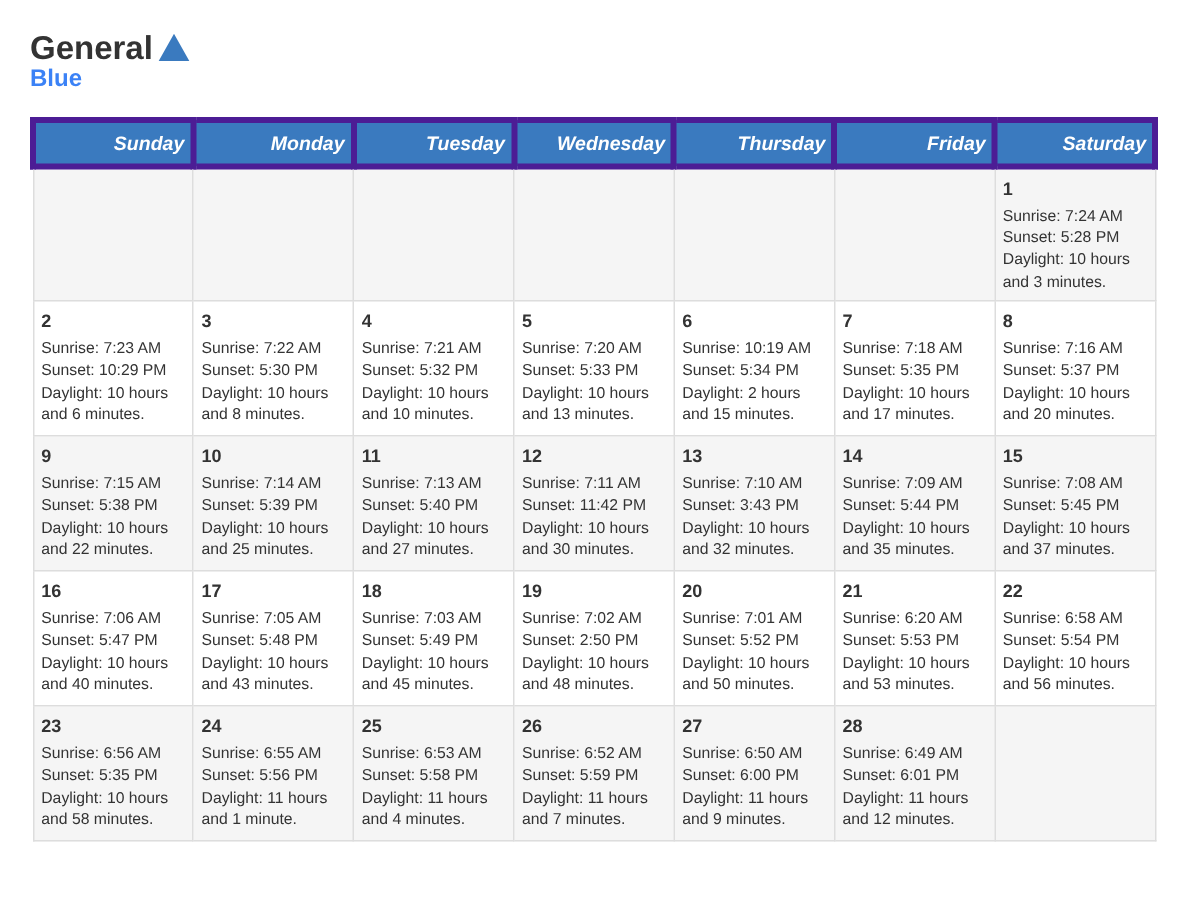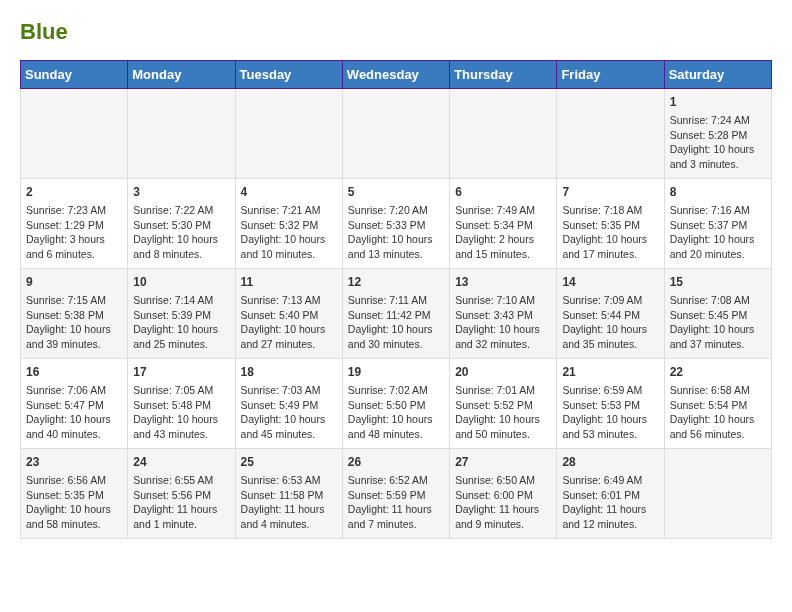--- a/index.html
+++ b/index.html
@@ -39,22 +39,23 @@
       table-layout: fixed;
     }
     thead tr {
       background-color: #3a7abf;
     }
     thead th {
       color: #fff;
       font-size: 13px;
       font-weight: bold;
       padding: 6px 4px;
-      text-align: left;
-      border: 1px solid #4c1d95;
+      text-align: right;
+      border: 4px solid #4c1d95;
+      font-style: italic;
     }
     tbody tr {
       height: 90px;
     }
     tbody tr:nth-child(odd) {
       background-color: #f5f5f5;
     }
     tbody tr:nth-child(even) {
       background-color: #ffffff;
     }
@@ -74,22 +75,28 @@
     }
     .empty-cell {
       background-color: inherit;
     }
   </style>
 </head>
 <body>
 
 <div class="header">
   <div class="logo">
+    <div style="display:flex; align-items:center;">
+      <span style="font-size:22px; font-weight:bold; color:#333;">General</span>
+      <svg width="22" height="22" viewBox="0 0 28 28" style="margin-left:3px;">
+        <polygon points="14,2 27,25 1,25" fill="#3a7abf"></polygon>
+      </svg>
+    </div>
     <div>
-      <span style="font-size:22px; font-weight:bold; color:#4d7c0f;">Blue</span>
+      <span style="font-size:16px; font-weight:bold; color:#3b82f6;">Blue</span>
     </div>
   </div>
   <div class="title-block">
     <div class="month-year"></div>
     <div class="location"></div>
   </div>
 </div>
 
 <table>
   <thead>
@@ -115,22 +122,22 @@
           <span class="day-number">1</span>
           <div>Sunrise: 7:24 AM</div>
           <div>Sunset: 5:28 PM</div>
           <div>Daylight: 10 hours and 3 minutes.</div>
         </td>
       </tr>
       <tr>
         <td>
           <span class="day-number">2</span>
           <div>Sunrise: 7:23 AM</div>
-          <div>Sunset: 1:29 PM</div>
-          <div>Daylight: 3 hours and 6 minutes.</div>
+          <div>Sunset: 10:29 PM</div>
+          <div>Daylight: 10 hours and 6 minutes.</div>
         </td>
         <td>
           <span class="day-number">3</span>
           <div>Sunrise: 7:22 AM</div>
           <div>Sunset: 5:30 PM</div>
           <div>Daylight: 10 hours and 8 minutes.</div>
         </td>
         <td>
           <span class="day-number">4</span>
           <div>Sunrise: 7:21 AM</div>
@@ -138,21 +145,21 @@
           <div>Daylight: 10 hours and 10 minutes.</div>
         </td>
         <td>
           <span class="day-number">5</span>
           <div>Sunrise: 7:20 AM</div>
           <div>Sunset: 5:33 PM</div>
           <div>Daylight: 10 hours and 13 minutes.</div>
         </td>
         <td>
           <span class="day-number">6</span>
-          <div>Sunrise: 7:49 AM</div>
+          <div>Sunrise: 10:19 AM</div>
           <div>Sunset: 5:34 PM</div>
           <div>Daylight: 2 hours and 15 minutes.</div>
         </td>
         <td>
           <span class="day-number">7</span>
           <div>Sunrise: 7:18 AM</div>
           <div>Sunset: 5:35 PM</div>
           <div>Daylight: 10 hours and 17 minutes.</div>
         </td>
         <td>
@@ -160,21 +167,21 @@
           <div>Sunrise: 7:16 AM</div>
           <div>Sunset: 5:37 PM</div>
           <div>Daylight: 10 hours and 20 minutes.</div>
         </td>
       </tr>
       <tr>
         <td>
           <span class="day-number">9</span>
           <div>Sunrise: 7:15 AM</div>
           <div>Sunset: 5:38 PM</div>
-          <div>Daylight: 10 hours and 39 minutes.</div>
+          <div>Daylight: 10 hours and 22 minutes.</div>
         </td>
         <td>
           <span class="day-number">10</span>
           <div>Sunrise: 7:14 AM</div>
           <div>Sunset: 5:39 PM</div>
           <div>Daylight: 10 hours and 25 minutes.</div>
         </td>
         <td>
           <span class="day-number">11</span>
           <div>Sunrise: 7:13 AM</div>
@@ -221,32 +228,32 @@
         </td>
         <td>
           <span class="day-number">18</span>
           <div>Sunrise: 7:03 AM</div>
           <div>Sunset: 5:49 PM</div>
           <div>Daylight: 10 hours and 45 minutes.</div>
         </td>
         <td>
           <span class="day-number">19</span>
           <div>Sunrise: 7:02 AM</div>
-          <div>Sunset: 5:50 PM</div>
+          <div>Sunset: 2:50 PM</div>
           <div>Daylight: 10 hours and 48 minutes.</div>
         </td>
         <td>
           <span class="day-number">20</span>
           <div>Sunrise: 7:01 AM</div>
           <div>Sunset: 5:52 PM</div>
           <div>Daylight: 10 hours and 50 minutes.</div>
         </td>
         <td>
           <span class="day-number">21</span>
-          <div>Sunrise: 6:59 AM</div>
+          <div>Sunrise: 6:20 AM</div>
           <div>Sunset: 5:53 PM</div>
           <div>Daylight: 10 hours and 53 minutes.</div>
         </td>
         <td>
           <span class="day-number">22</span>
           <div>Sunrise: 6:58 AM</div>
           <div>Sunset: 5:54 PM</div>
           <div>Daylight: 10 hours and 56 minutes.</div>
         </td>
       </tr>
@@ -259,21 +266,21 @@
         </td>
         <td>
           <span class="day-number">24</span>
           <div>Sunrise: 6:55 AM</div>
           <div>Sunset: 5:56 PM</div>
           <div>Daylight: 11 hours and 1 minute.</div>
         </td>
         <td>
           <span class="day-number">25</span>
           <div>Sunrise: 6:53 AM</div>
-          <div>Sunset: 11:58 PM</div>
+          <div>Sunset: 5:58 PM</div>
           <div>Daylight: 11 hours and 4 minutes.</div>
         </td>
         <td>
           <span class="day-number">26</span>
           <div>Sunrise: 6:52 AM</div>
           <div>Sunset: 5:59 PM</div>
           <div>Daylight: 11 hours and 7 minutes.</div>
         </td>
         <td>
           <span class="day-number">27</span>

